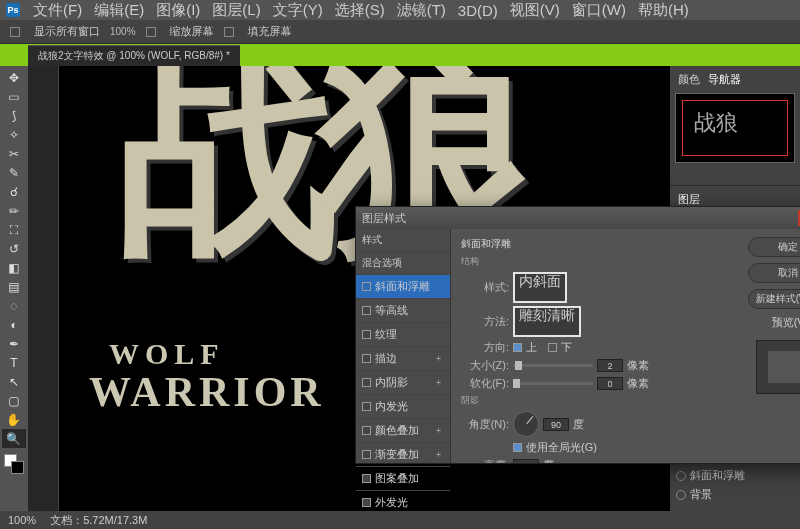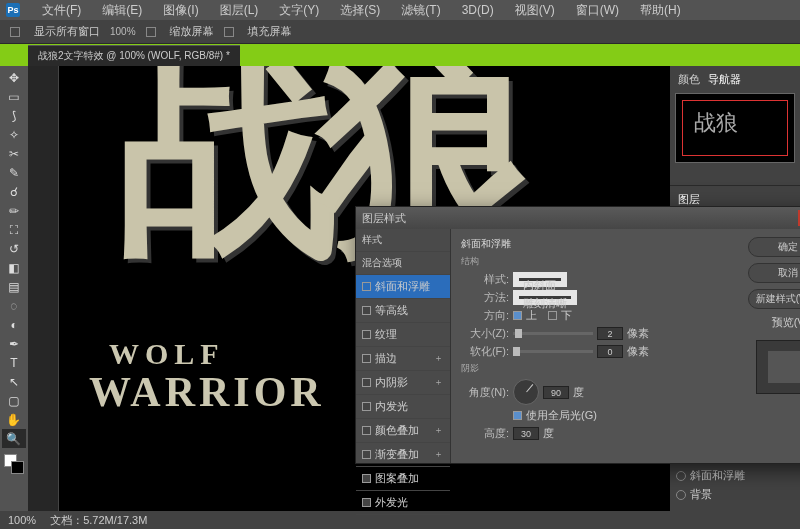--- a/index.html
+++ b/index.html
@@ -1,19 +1,19 @@
 <!DOCTYPE html>
 <html><head>
 <meta charset="utf-8">
 <style>
 *{margin:0;padding:0;box-sizing:border-box;font-family:"Microsoft YaHei",sans-serif;font-size:11px;color:#ccc;-webkit-user-select:none}
 body{background:#323232;width:800px;height:529px;overflow:hidden;position:relative}
-.menubar{height:20px;background:#535353;display:flex;align-items:center;padding:0 6px;gap:11px}
+.menubar{height:20px;background:#535353;display:flex;align-items:center;padding:0 6px;gap:2px}
 .menubar .logo{width:14px;height:14px;background:#1b6fb5;border-radius:2px;margin-right:6px;display:flex;align-items:center;justify-content:center;font-size:9px;color:#fff;font-weight:bold}
-.menubar .mi{padding:2px 5px;font-size:12px;cursor:default}
+.menubar .mi{padding:2px 5px;font-size:15px;cursor:default}
 .optbar{height:24px;background:#424242;display:flex;align-items:center;padding:0 10px;gap:10px;border-bottom:1px solid #2a2a2a}
 .optbar .seg{display:flex;align-items:center;gap:14px;color:#bbb;font-size:10px}
 .optbar .chk{width:10px;height:10px;border:1px solid #888}
 .tabbar{height:22px;background:#84cc16;display:flex;align-items:flex-end;padding:0 28px}
 .tabbar .tab{background:#2a2a2a;padding:3px 10px;font-size:10px;color:#ccc;border-top:1px solid #555}
 .main{position:absolute;top:66px;bottom:18px;left:0;right:0;display:flex}
 .toolbar{width:28px;background:#535353;display:flex;flex-direction:column;align-items:center;padding-top:2px;gap:0}
 .toolbar .t{width:24px;height:19px;display:flex;align-items:center;justify-content:center;color:#ddd;font-size:12px}
 .toolbar .t.sel{background:#2a2a2a}
 .toolbar .sw{width:20px;height:20px;position:relative;margin-top:6px}
@@ -48,21 +48,21 @@
 .dlg-left .cat .cb{width:9px;height:9px;border:1px solid #999;background:#444;flex-shrink:0}
 .dlg-left .cat .cb.on{background:#2b6dbb}
 .dlg-left .cat .pl{margin-left:auto;width:10px;font-size:9px;color:#aaa}
 .dlg-mid{flex:1;padding:8px 10px;font-size:10px;color:#ccc;overflow:hidden}
 .dlg-mid .sect{font-size:10px;color:#ddd;margin-bottom:4px}
 .dlg-mid .row{display:flex;align-items:center;gap:4px;margin:3px 0}
 .dlg-mid .row .lbl{width:48px;text-align:right;color:#bbb}
 .dlg-mid .row .sl{flex:1;height:3px;background:#666;position:relative;max-width:80px}
 .dlg-mid .row .sl .h{position:absolute;width:7px;height:9px;background:#bbb;top:-3px}
 .dlg-mid .row .num{width:26px;height:13px;background:#3a3a3a;border:1px solid #222;text-align:center;font-size:9px;line-height:12px}
-.dlg-mid .row .dd{height:15px;background:#3a3a3a;border:6px solid #e5e5e5;padding:0 4px;font-size:11px;line-height:14px;min-width:54px}
+.dlg-mid .row .dd{height:31px;background:#3a3a3a;border:2px solid #e5e5e5;padding:0 4px;font-size:14px;line-height:14px;min-width:54px}
 .dlg-mid .row .cbx{width:9px;height:9px;border:1px solid #999}
 .dlg-mid .row .cbx.on{background:#5a8fcc}
 .dlg-mid .dial{width:26px;height:26px;border:1px solid #666;border-radius:50%;background:#3a3a3a;position:relative}
 .dlg-mid .dial::after{content:"";position:absolute;width:1px;height:10px;background:#ccc;left:12px;top:2px;transform-origin:bottom;transform:rotate(40deg)}
 .dlg-right{width:92px;padding:8px 6px;display:flex;flex-direction:column;gap:6px;align-items:center}
 .dlg-right .btn{width:80px;height:20px;background:#4a4a4a;border:1px solid #333;border-radius:10px;text-align:center;line-height:18px;font-size:10px}
 .dlg-right .prev{width:64px;height:54px;background:#3a3a3a;border:1px solid #222;margin-top:4px}
 .dlg-right .prev .inner{width:40px;height:32px;background:#555;margin:10px auto}
 .dlg-right .pvrow{display:flex;align-items:center;gap:4px;font-size:10px}
 </style>

